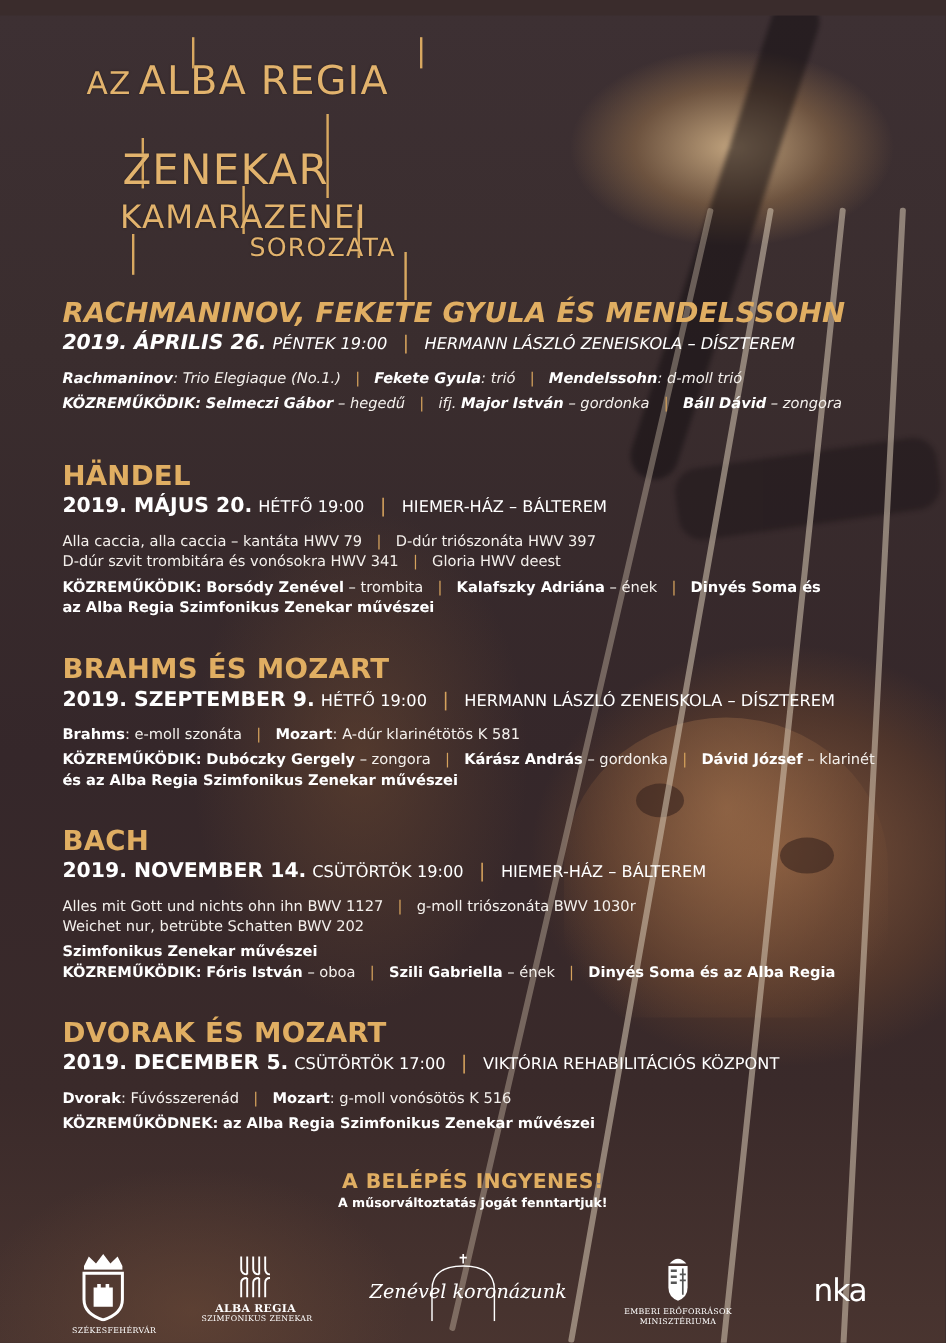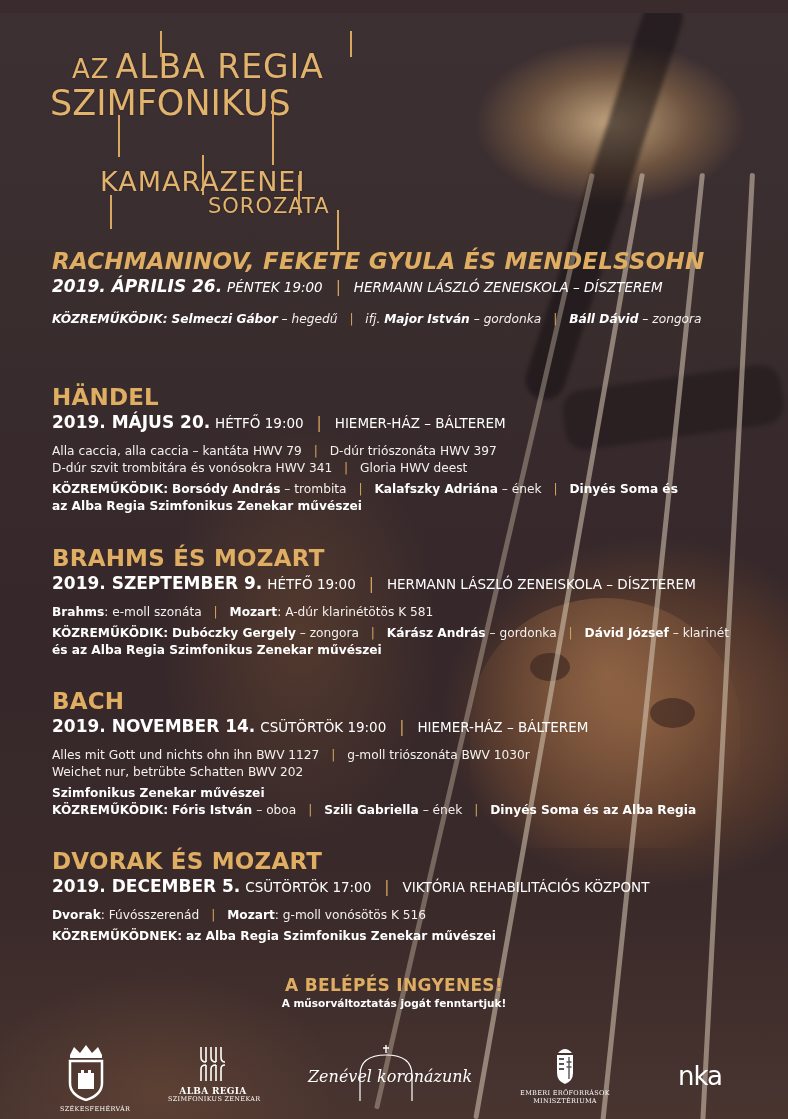--- a/index.html
+++ b/index.html
@@ -96,40 +96,47 @@
     <div class="str" style="left:640px;top:160px;height:960px;transform:rotate(10deg);"></div>
     <div class="str" style="left:700px;top:160px;height:960px;transform:rotate(6deg);"></div>
     <div class="str" style="left:750px;top:160px;height:960px;transform:rotate(3deg);"></div>
     <div class="str" style="left:590px;top:160px;height:960px;transform:rotate(13deg);opacity:0.7;"></div>
   </div>
 
   <div class="title-block">
     <div class="deco-bar" style="left:110px;top:6px;height:26px;"></div>
     <div class="deco-bar" style="left:300px;top:6px;height:26px;"></div>
     <div class="title-line t1"><span class="small">AZ</span><span>ALBA REGIA</span></div>
-    <div class="title-line t2">SZIMFONIKUS</div>
     <div class="deco-bar" style="left:68px;top:90px;height:42px;"></div>
     <div class="deco-bar" style="left:222px;top:70px;height:70px;"></div>
+    <div class="title-line t3">ZENEKAR</div>
     <div class="deco-bar" style="left:152px;top:130px;height:40px;"></div>
     <div class="deco-bar" style="left:60px;top:170px;height:34px;"></div>
     <div class="deco-bar" style="left:248px;top:150px;height:40px;"></div>
     <div class="deco-bar" style="left:287px;top:185px;height:40px;"></div>
     <div class="title-line t4">KAMARAZENEI</div>
     <div class="title-line t5">SOROZATA</div>
   </div>
 
   <div class="event" style="top:234px;font-style:italic;">
     <div class="ev-title">RACHMANINOV, FEKETE GYULA ÉS MENDELSSOHN</div>
     <div class="ev-date">
       <span class="d">2019. ÁPRILIS 26.</span>
       <span class="day">PÉNTEK 19:00</span>
       <span class="sep">|</span>
       <span class="venue">HERMANN LÁSZLÓ ZENEISKOLA – DÍSZTEREM</span>
     </div>
     <div class="gap-s"></div>
+    <div class="ev-line">
+      <b>Rachmaninov</b><span>: Trio Elegiaque (No.1.)</span>
+      <span class="sep">|</span>
+      <b>Fekete Gyula</b><span>: trió</span>
+      <span class="sep">|</span>
+      <b>Mendelssohn</b><span>: d-moll trió</span>
+    </div>
     <div class="gap-xs"></div>
     <div class="ev-line">
       <b>KÖZREMŰKÖDIK:</b>
       <b>Selmeczi Gábor</b><span> – hegedű</span>
       <span class="sep">|</span>
       <span>ifj. </span><b>Major István</b><span> – gordonka</span>
       <span class="sep">|</span>
       <b>Báll Dávid</b><span> – zongora</span>
     </div>
   </div>
@@ -149,21 +156,21 @@
       <span>D-dúr triószonáta HWV 397</span>
     </div>
     <div class="ev-line">
       <span>D-dúr szvit trombitára és vonósokra HWV 341</span>
       <span class="sep">|</span>
       <span>Gloria HWV deest</span>
     </div>
     <div class="gap-xs"></div>
     <div class="ev-line">
       <b>KÖZREMŰKÖDIK:</b>
-      <b>Borsódy András</b><span> – trombita</span>
+      <b>Borsódy Zenével</b><span> – trombita</span>
       <span class="sep">|</span>
       <b>Kalafszky Adriána</b><span> – ének</span>
       <span class="sep">|</span>
       <b>Dinyés Soma és</b>
     </div>
     <div class="ev-line">
       <b>az Alba Regia Szimfonikus Zenekar művészei</b>
     </div>
   </div>
 

